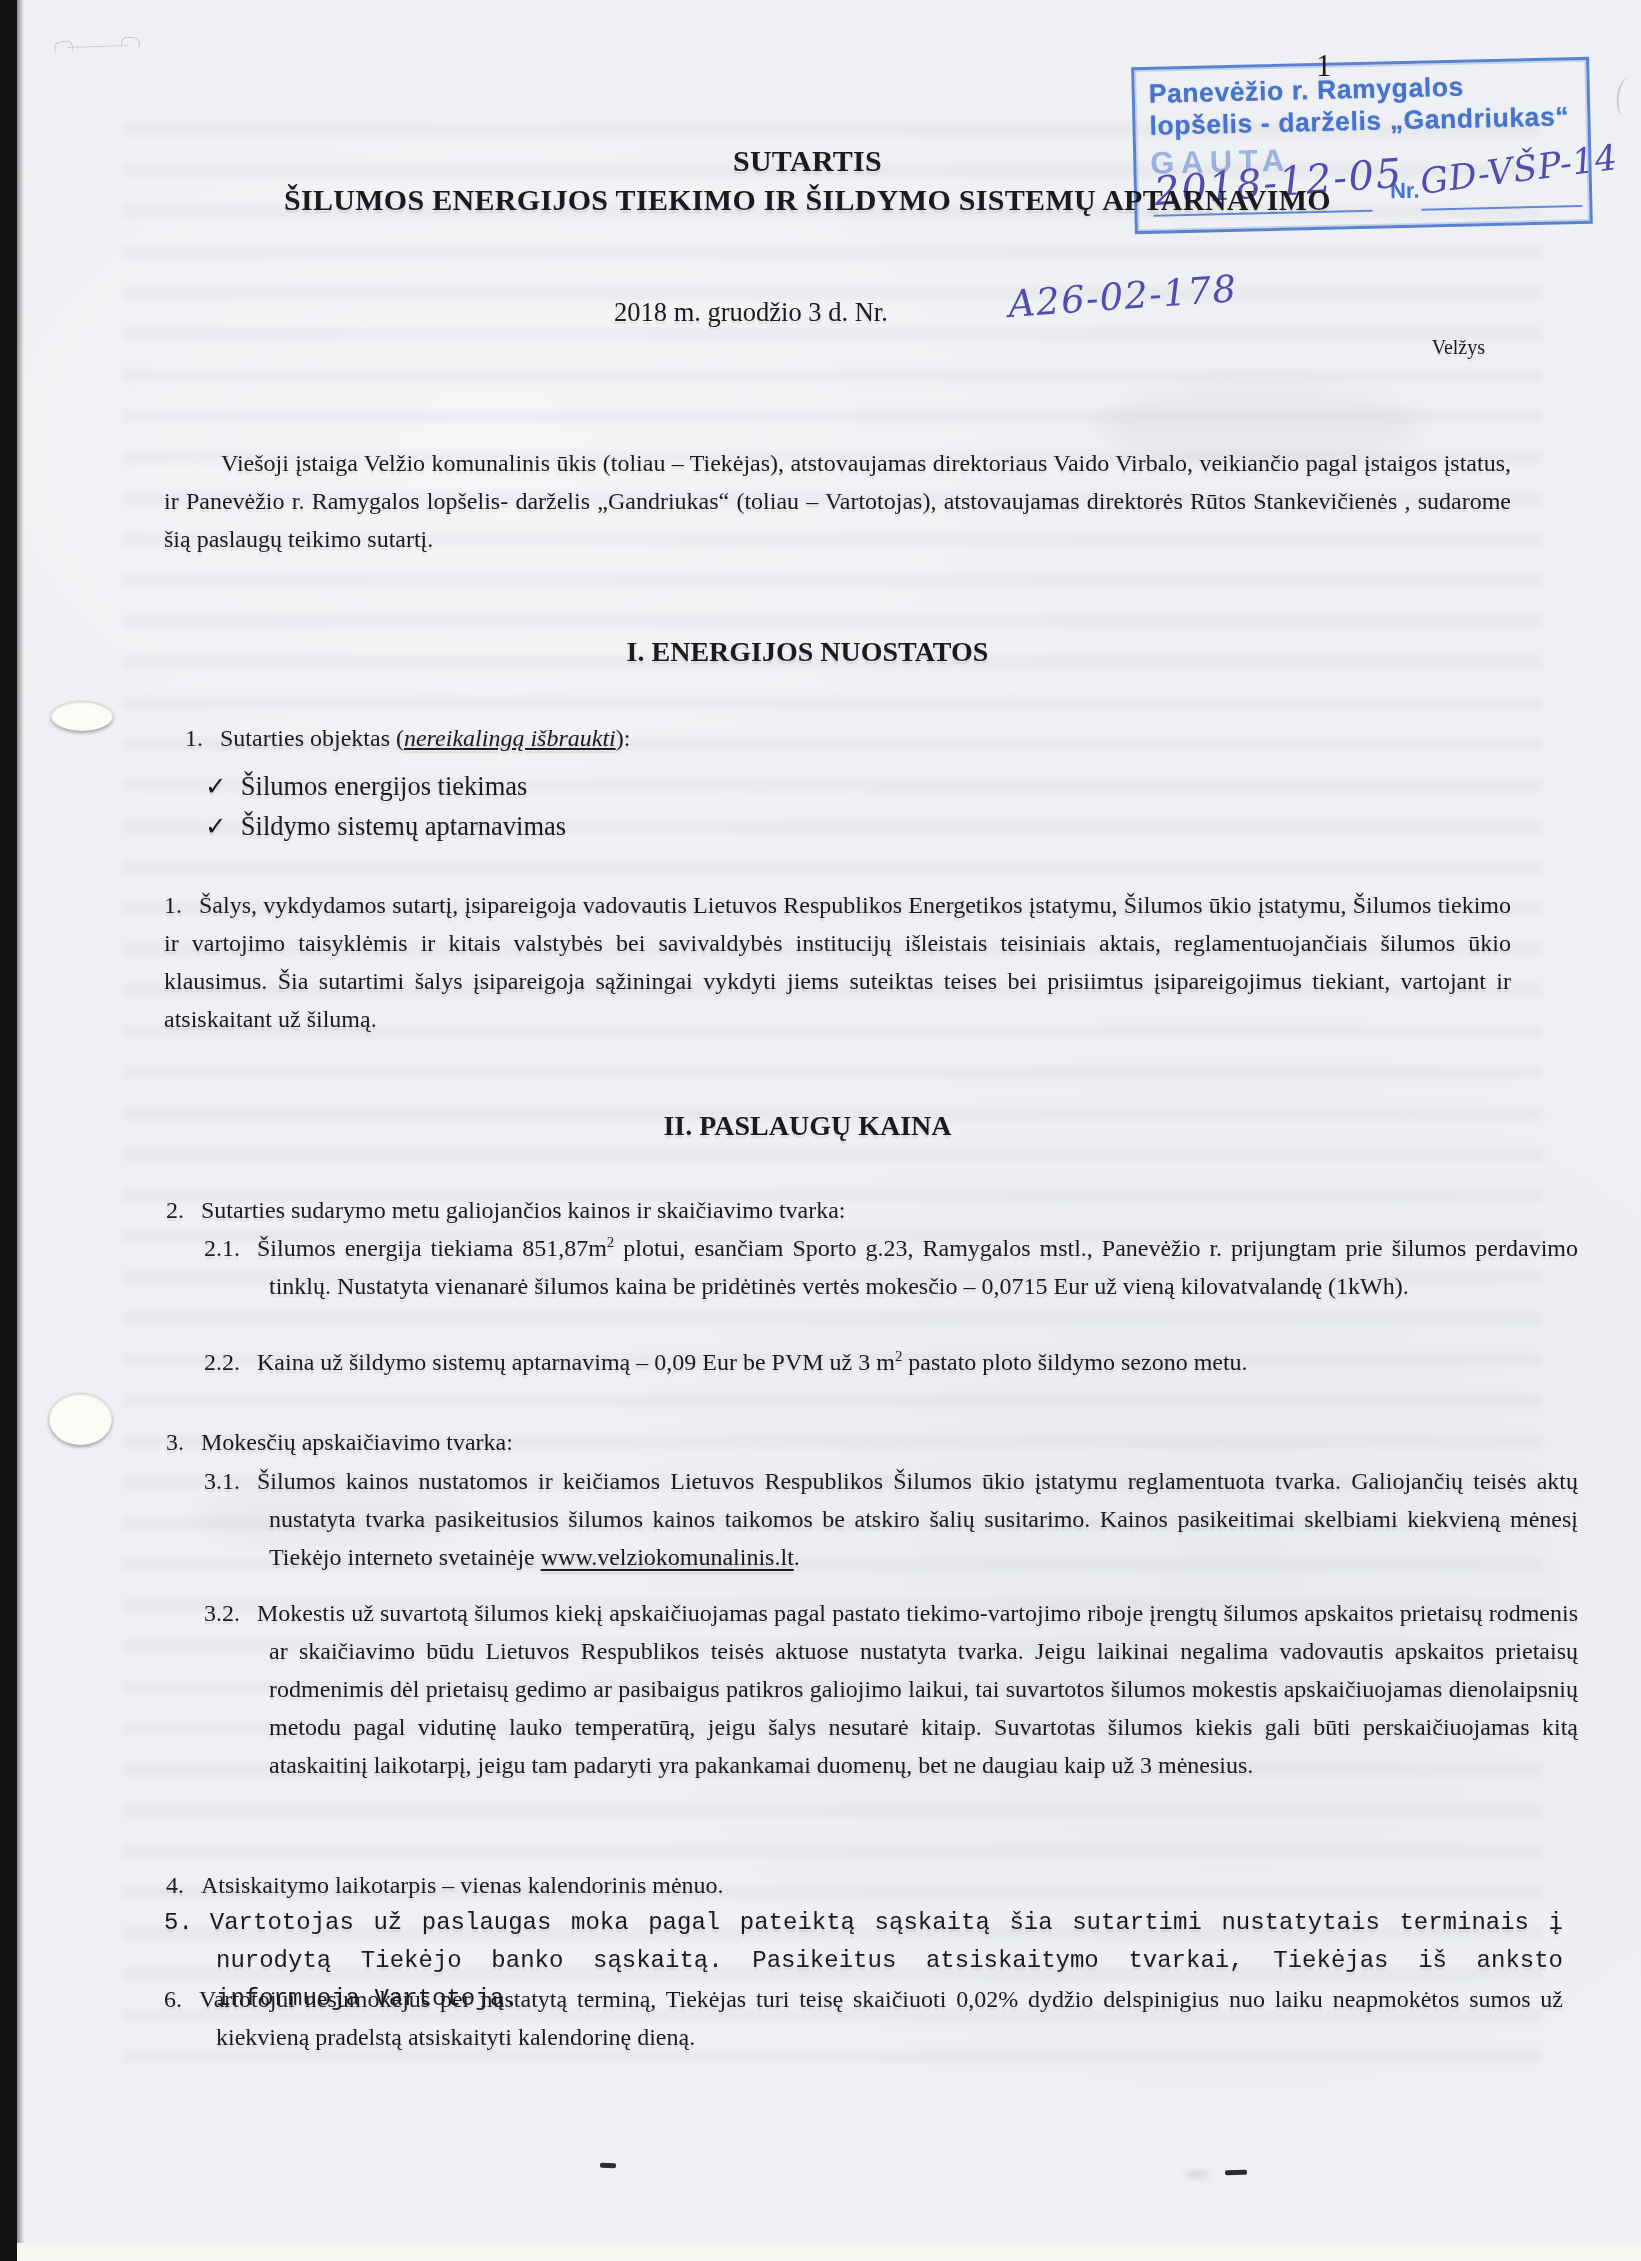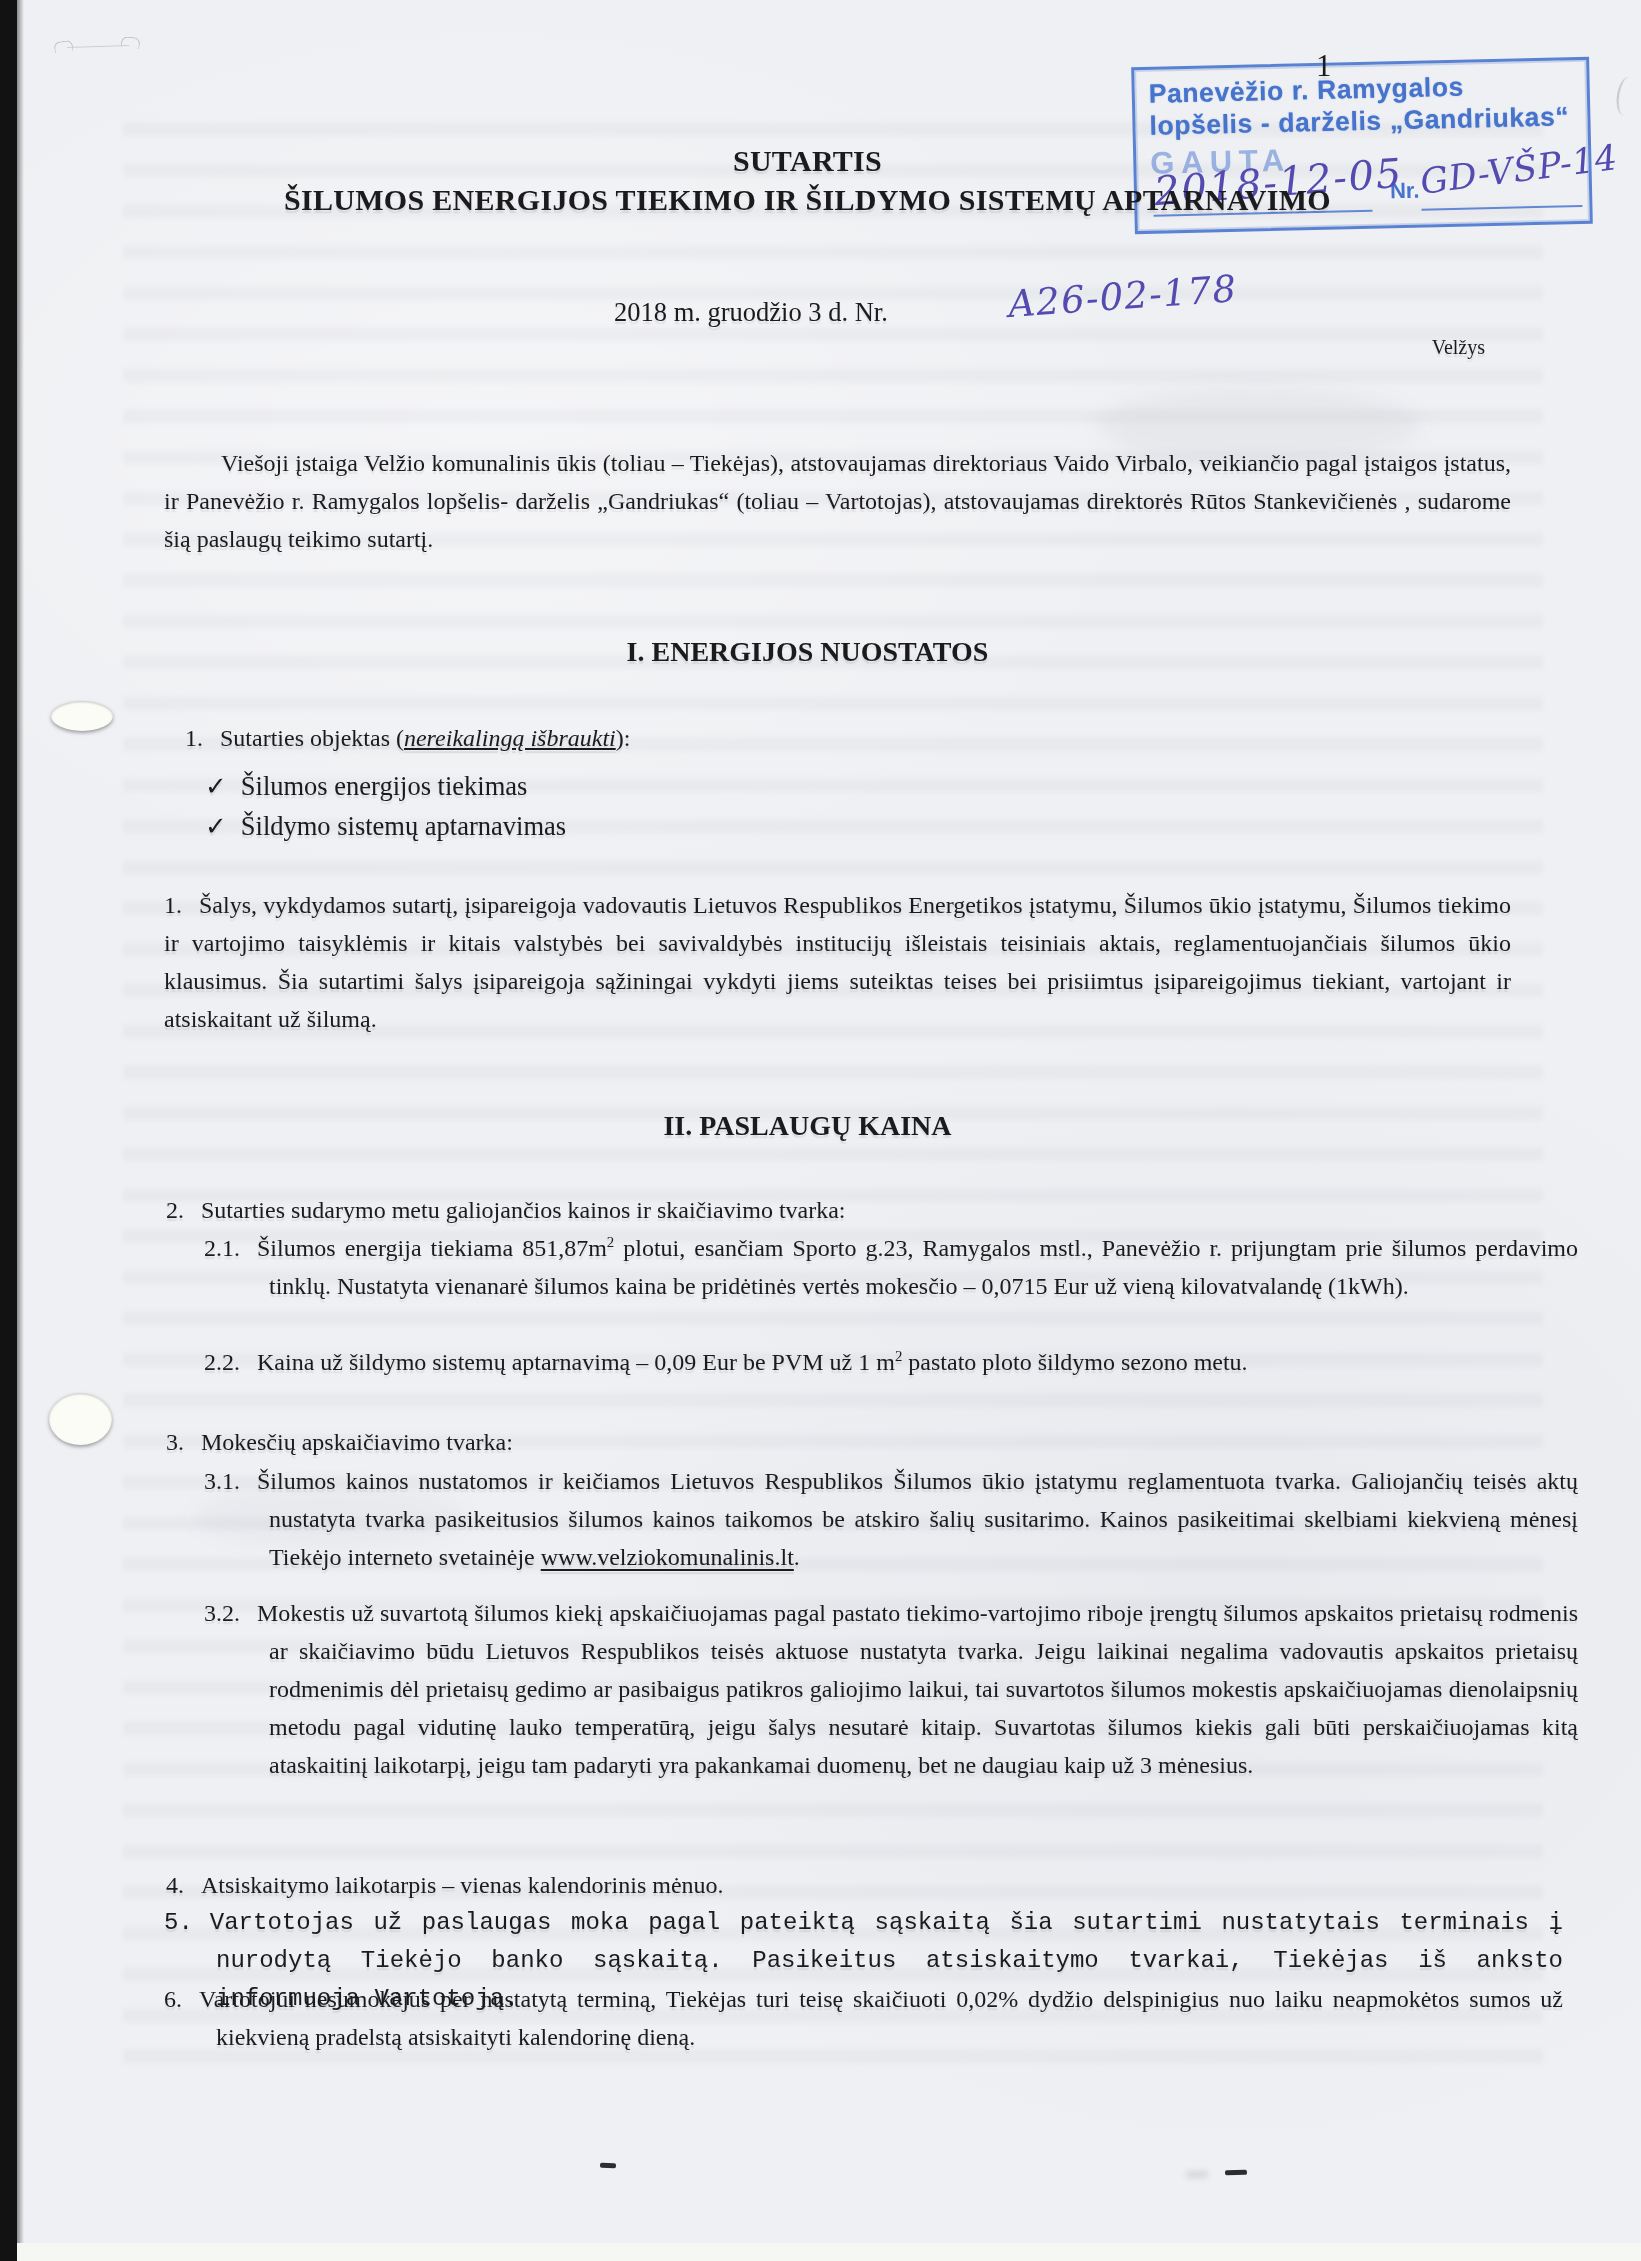--- a/index.html
+++ b/index.html
@@ -155,21 +155,21 @@
   </div>
 
   <p class="para col doc-text" style="top:870px;"><span class="num">1.</span><span>Šalys, vykdydamos sutartį, įsipareigoja vadovautis Lietuvos Respublikos Energetikos įstatymu, Šilumos ūkio įstatymu, Šilumos tiekimo ir vartojimo taisyklėmis ir kitais valstybės bei savivaldybės institucijų išleistais teisiniais aktais, reglamentuojančiais šilumos ūkio klausimus. Šia sutartimi šalys įsipareigoja sąžiningai vykdyti jiems suteiktas teises bei prisiimtus įsipareigojimus tiekiant, vartojant ir atsiskaitant už šilumą.</span></p>
 
   <div class="heading doc-text" style="top:1110px;">II. PASLAUGŲ KAINA</div>
 
   <p class="para single doc-text" style="left:150px;top:1175px;"><span class="num">2.</span><span>Sutarties sudarymo metu galiojančios kainos ir skaičiavimo tvarka:</span></p>
 
   <p class="para sub doc-text" style="top:1213px;"><span class="num">2.1.</span><span>Šilumos energija tiekiama 851,87m</span><sup>2</sup><span> plotui, esančiam  Sporto g.23, Ramygalos mstl., Panevėžio r. prijungtam prie šilumos perdavimo tinklų. Nustatyta vienanarė šilumos kaina be pridėtinės vertės mokesčio – 0,0715 Eur už vieną kilovatvalandę (1kWh).</span></p>
 
-  <p class="para sub doc-text" style="top:1327px;"><span class="num">2.2.</span><span>Kaina už šildymo sistemų aptarnavimą –  0,09 Eur be PVM už 1 m</span><sup>2</sup><span> pastato ploto šildymo sezono metu.</span></p>
+  <p class="para sub doc-text" style="top:1327px;"><span class="num">2.2.</span><span>Kaina už šildymo sistemų aptarnavimą –  0,09 Eur be PVM už 3 m</span><sup>2</sup><span> pastato ploto šildymo sezono metu.</span></p>
 
   <p class="para single doc-text" style="left:150px;top:1407px;"><span class="num">3.</span><span>Mokesčių apskaičiavimo tvarka:</span></p>
 
   <p class="para sub doc-text" style="top:1446px;"><span class="num">3.1.</span><span>Šilumos kainos nustatomos ir keičiamos Lietuvos Respublikos Šilumos ūkio įstatymu reglamentuota tvarka. Galiojančių teisės aktų nustatyta tvarka pasikeitusios šilumos kainos taikomos be atskiro šalių susitarimo. Kainos pasikeitimai skelbiami kiekvieną mėnesį Tiekėjo interneto svetainėje </span><span class="url">www.velziokomunalinis.lt</span><span>.</span></p>
 
   <p class="para sub doc-text" style="top:1578px;"><span class="num">3.2.</span><span>Mokestis už suvartotą šilumos kiekį apskaičiuojamas pagal pastato tiekimo-vartojimo riboje įrengtų šilumos apskaitos prietaisų rodmenis ar skaičiavimo būdu Lietuvos Respublikos teisės aktuose nustatyta tvarka. Jeigu laikinai negalima vadovautis apskaitos prietaisų rodmenimis dėl prietaisų gedimo ar pasibaigus patikros galiojimo laikui, tai suvartotos šilumos mokestis apskaičiuojamas dienolaipsnių metodu pagal vidutinę lauko temperatūrą, jeigu šalys nesutarė kitaip. Suvartotas šilumos kiekis gali būti perskaičiuojamas kitą ataskaitinį laikotarpį, jeigu tam padaryti yra pakankamai duomenų, bet ne daugiau kaip už 3 mėnesius.</span></p>
 
   <p class="para single doc-text" style="left:150px;top:1850px;"><span class="num">4.</span><span>Atsiskaitymo laikotarpis –  vienas kalendorinis mėnuo.</span></p>
 
   <p class="para col hang doc-text" style="top:1888px;font-family:Liberation Mono, monospace;"><span class="num">5.</span><span>Vartotojas už paslaugas moka pagal pateiktą sąskaitą šia sutartimi nustatytais terminais į nurodytą Tiekėjo banko sąskaitą. Pasikeitus atsiskaitymo tvarkai, Tiekėjas iš anksto informuoja Vartotoją.</span></p>

